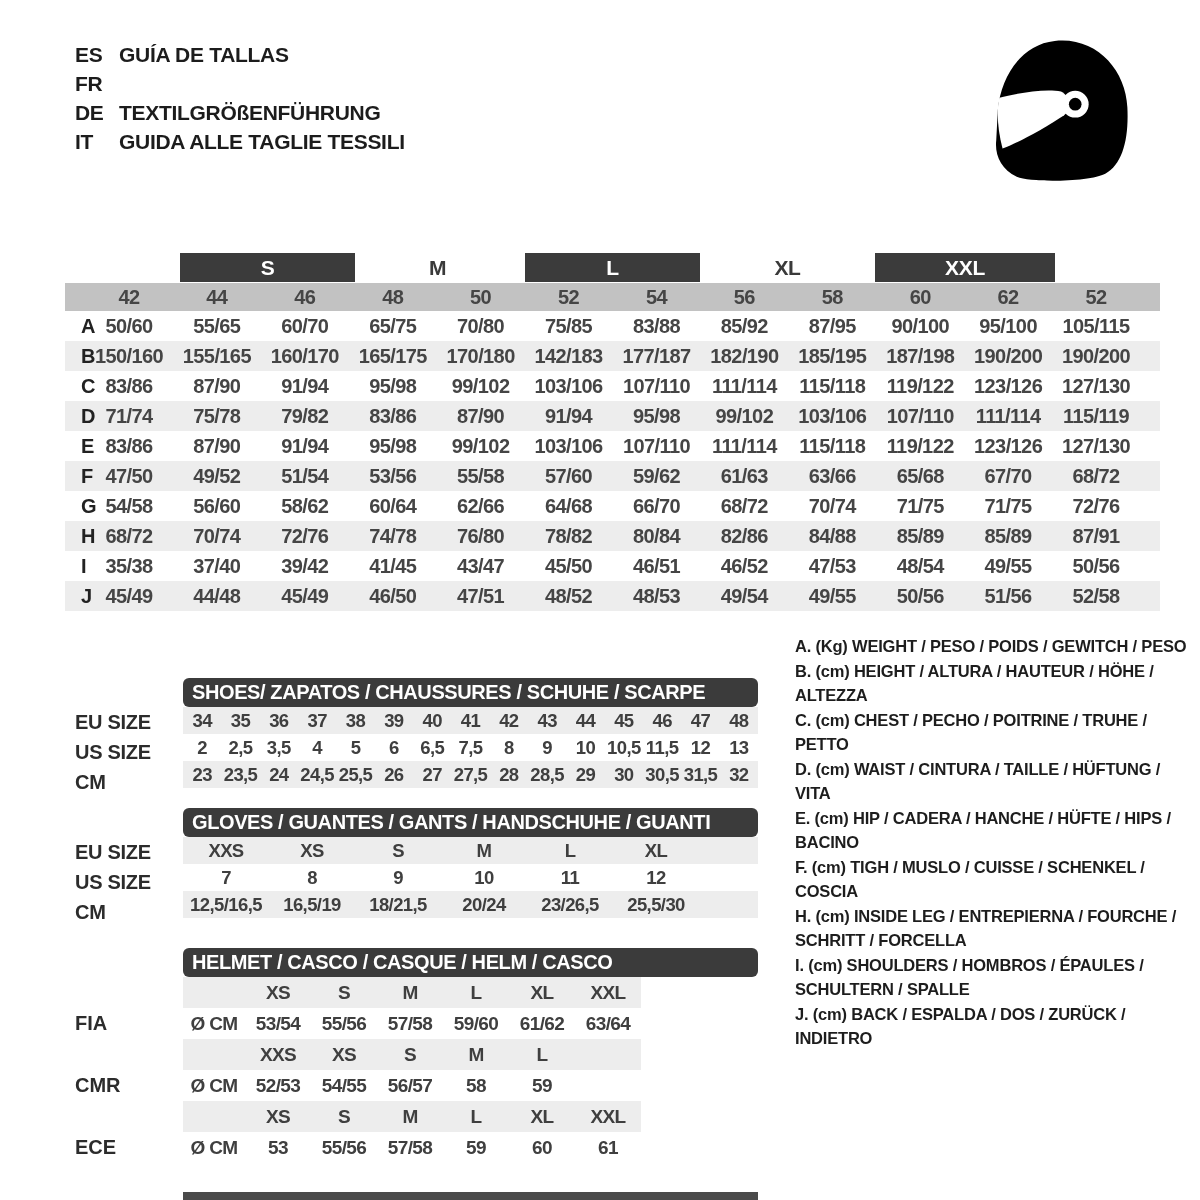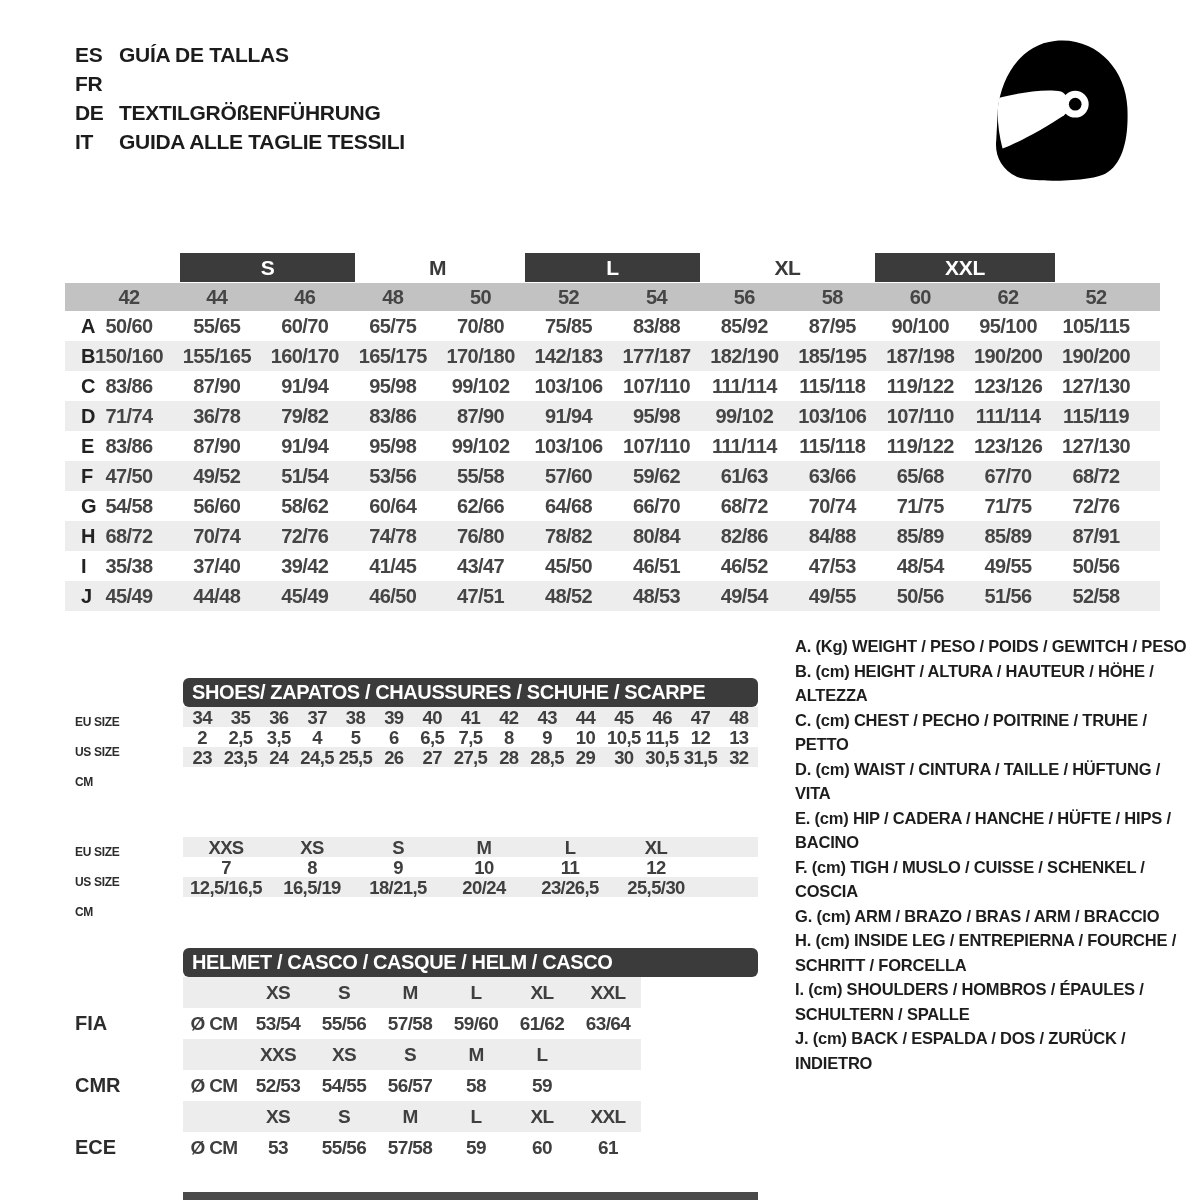--- a/index.html
+++ b/index.html
@@ -29,30 +29,30 @@
 
   
   .sec-header{position:absolute;left:183px;width:575px;height:29px;background:#3b3b3b;color:#fff;display:flex;align-items:center;padding-left:9px;box-sizing:border-box;font-size:20px;letter-spacing:-0.4px;white-space:nowrap;border-radius:6px;}
   #shoesHeader{top:678px;}
   #glovesHeader{top:808px;}
   #helmetHeader{top:948px;}
 
   
   #shoesRows{left:183px;top:707px;width:575px;}
   #gloveRows{left:183px;top:837px;width:575px;}
-  .srow{height:20px;}
+  .srow{height:27px;}
   .sgrid{display:grid;grid-template-columns:repeat(15,1fr);}
   .ggrid{display:grid;grid-template-columns:repeat(6,86px);}
   .shaded{background:#ededed;}
   .srow .cell{font-size:18.5px;color:#3f3f3f;}
 
   
   #shoeLabels{left:75px;top:707px;}
   #gloveLabels{left:75px;top:837px;}
-  .side-label{height:30px;display:flex;align-items:center;font-size:12px;color:#2c2c2c;letter-spacing:-0.3px;white-space:nowrap;text-align:right;}
+  .side-label{height:30px;display:flex;align-items:center;font-size:20px;color:#2c2c2c;letter-spacing:-0.3px;white-space:nowrap;text-align:right;}
 
   
   #helmetRows{left:183px;top:977px;}
   .hrow{height:31px;width:458px;}
   .hgrid{display:grid;grid-template-columns:62px repeat(6,66px);}
   .hrow .cell{font-size:19px;color:#3f3f3f;}
   #helmetLabels{left:75px;top:977px;}
   .helm-label{height:62px;box-sizing:border-box;padding-top:31px;display:flex;align-items:center;font-size:20px;color:#2c2c2c;}
 
   
@@ -156,21 +156,21 @@
           <div class="cell">107/110</div>
           <div class="cell">111/114</div>
           <div class="cell">115/118</div>
           <div class="cell">119/122</div>
           <div class="cell">123/126</div>
           <div class="cell">127/130</div>
         </div>
         <div class="trow">
           <div class="rkey">D</div>
           <div class="cell">71/74</div>
-          <div class="cell">36/78</div>
+          <div class="cell">75/78</div>
           <div class="cell">79/82</div>
           <div class="cell">83/86</div>
           <div class="cell">87/90</div>
           <div class="cell">91/94</div>
           <div class="cell">95/98</div>
           <div class="cell">99/102</div>
           <div class="cell">103/106</div>
           <div class="cell">107/110</div>
           <div class="cell">111/114</div>
           <div class="cell">115/119</div>
@@ -321,20 +321,21 @@
         <div class="cell">28</div>
         <div class="cell">28,5</div>
         <div class="cell">29</div>
         <div class="cell">30</div>
         <div class="cell">30,5</div>
         <div class="cell">31,5</div>
         <div class="cell">32</div>
       </div>
     </div>
 
+  <div class="sec-header" id="glovesHeader">GLOVES / GUANTES / GANTS / HANDSCHUHE / GUANTI</div>
   <div class="abs" id="gloveLabels">
       <div class="side-label">EU SIZE</div>
       <div class="side-label">US SIZE</div>
       <div class="side-label">CM</div>
     </div>
   <div class="abs" id="gloveRows">
       <div class="srow ggrid shaded">
         <div class="cell">XXS</div>
         <div class="cell">XS</div>
         <div class="cell">S</div>
@@ -421,20 +422,19 @@
       </div>
     </div>
 
   <div class="abs" id="legend">
       <p>A. (Kg) WEIGHT / PESO / POIDS / GEWITCH / PESO</p>
       <p>B. (cm) HEIGHT / ALTURA / HAUTEUR / HÖHE / ALTEZZA</p>
       <p>C. (cm) CHEST / PECHO / POITRINE / TRUHE / PETTO</p>
       <p>D. (cm) WAIST / CINTURA / TAILLE / HÜFTUNG / VITA</p>
       <p>E. (cm) HIP / CADERA / HANCHE / HÜFTE / HIPS / BACINO</p>
       <p>F. (cm) TIGH / MUSLO / CUISSE / SCHENKEL / COSCIA</p>
-      <p>G. (cm) ARM / BRAZO / BRAS / ARM / BRACCIO</p>
       <p>H. (cm) INSIDE LEG / ENTREPIERNA / FOURCHE / SCHRITT / FORCELLA</p>
       <p>I. (cm) SHOULDERS / HOMBROS / ÉPAULES / SCHULTERN / SPALLE</p>
       <p>J. (cm) BACK / ESPALDA / DOS / ZURÜCK / INDIETRO</p>
     </div>
 
   <div class="abs" id="cutBar"></div>
 </div>
 
 </body></html>

